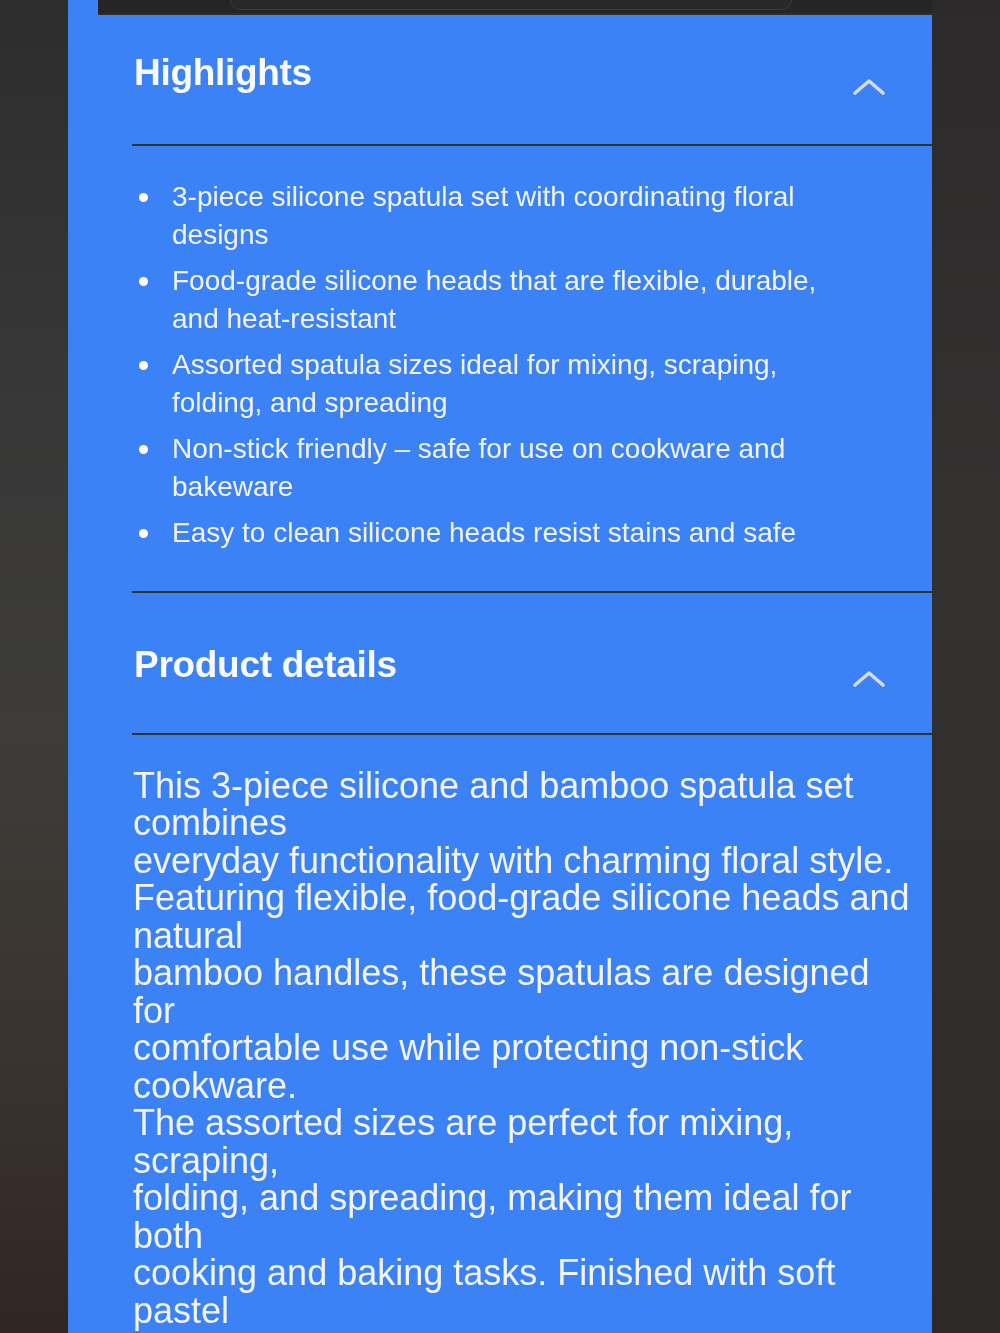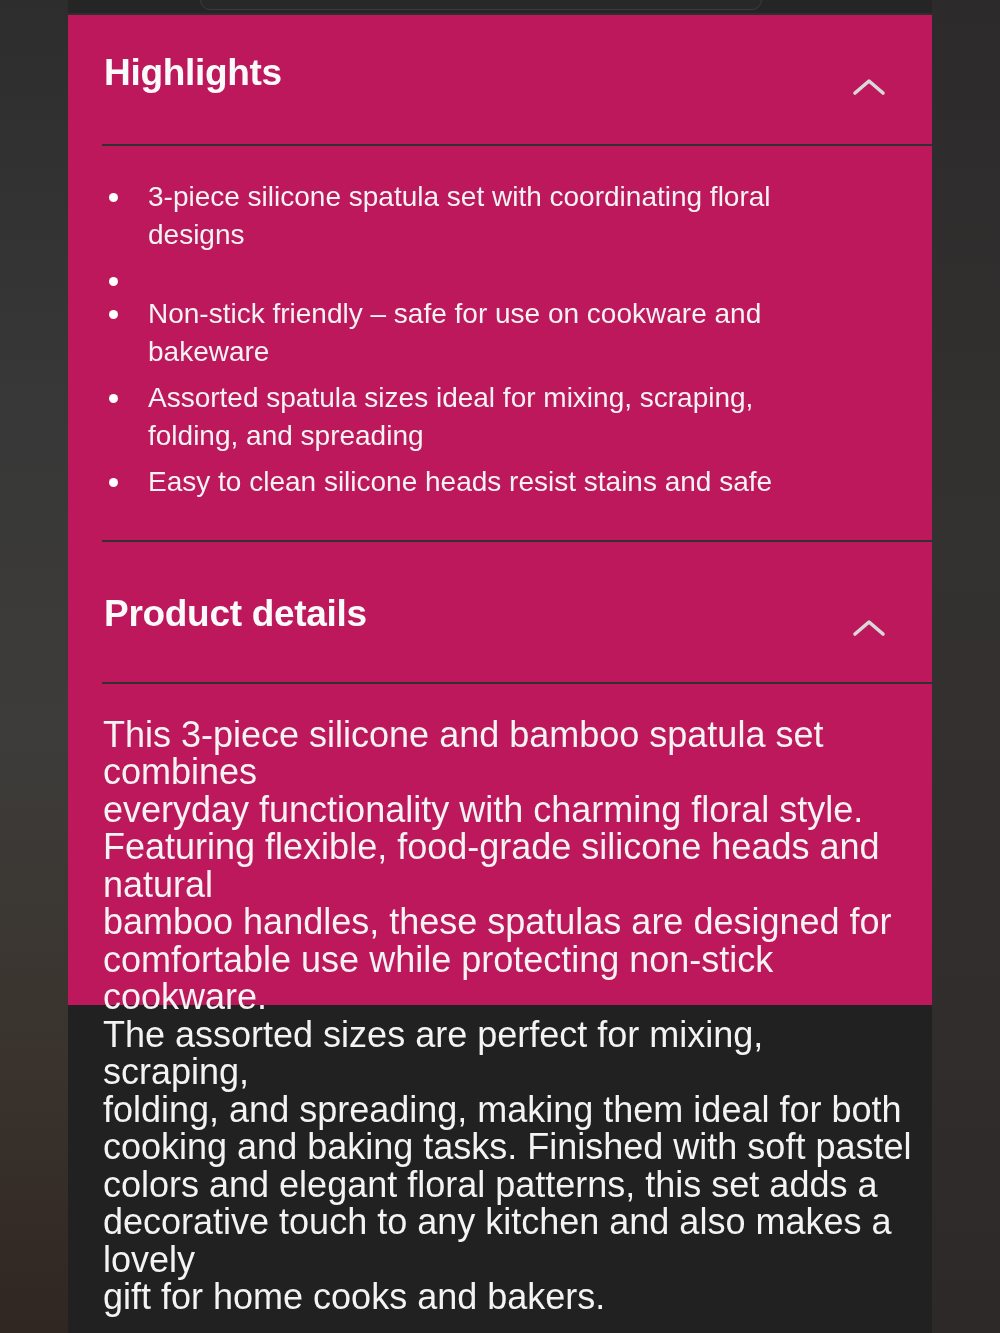--- a/index.html
+++ b/index.html
@@ -17,23 +17,24 @@
     left: 0;
     background: linear-gradient(180deg, #2d2d2d 0%, #373737 28%, #3d3c3a 55%, #3a332d 80%, #302622 100%);
   }
   .backdrop-strip.right {
     right: 0;
     background: linear-gradient(180deg, #2c2a2a 0%, #343131 40%, #312e2d 70%, #2c2928 100%);
   }
   
   .sheet {
     position: absolute; left: 68px; top: 0;
-    width: 864px; height: 1005px;
-    background: #be185d;
+    width: 864px; height: 1333px;
+    background: #3b82f6;
     color: #f3f3f3;
+    padding-left: 30px;
   }
   .top-strip {
     height: 13px; background: #252525;
     position: relative; overflow: hidden;
   }
   .partial-pill {
     position: absolute; left: 132px; top: -8px;
     width: 562px; height: 18px;
     background: #282828;
     border: 1px solid #3c3c3c;
@@ -61,21 +62,21 @@
     list-style: none;
     padding: 32px 20px 30px 41px;
   }
   .highlights-list li { display: flex; margin-bottom: 9px; }
   .bullet-dot {
     flex: 0 0 auto;
     width: 9px; height: 9px; border-radius: 50%;
     background: #ffffff; margin-top: 15px;
   }
   .bullet-text {
-    margin-left: 30px;
+    margin-left: 24px;
     font-size: 28px; line-height: 37.5px;
     color: #f3f3f3;
     white-space: pre-line;
   }
 
   .details-body {
     padding: 32px 20px 0 35px;
     font-size: 36px; line-height: 37.5px;
     color: #f3f3f3;
     white-space: pre-line;
@@ -109,30 +110,32 @@
   <div class="divider inset"></div>
 
   <ul class="highlights-list">
     <li>
       <span class="bullet-dot"></span>
       <span class="bullet-text">3-piece silicone spatula set with coordinating floral
 designs</span>
     </li>
     <li>
       <span class="bullet-dot"></span>
+      <span class="bullet-text">Food-grade silicone heads that are flexible, durable,
+and heat-resistant</span>
+    </li>
+    <li>
+      <span class="bullet-dot"></span>
+      <span class="bullet-text">Assorted spatula sizes ideal for mixing, scraping,
+folding, and spreading</span>
     </li>
     <li>
       <span class="bullet-dot"></span>
       <span class="bullet-text">Non-stick friendly – safe for use on cookware and
 bakeware</span>
-    </li>
-    <li>
-      <span class="bullet-dot"></span>
-      <span class="bullet-text">Assorted spatula sizes ideal for mixing, scraping,
-folding, and spreading</span>
     </li>
     <li>
       <span class="bullet-dot"></span>
       <span class="bullet-text">Easy to clean silicone heads resist stains and safe</span>
     </li>
   </ul>
   <div class="divider inset"></div>
 
   <div class="section-header details">
     <div class="section-title">Product details</div>

